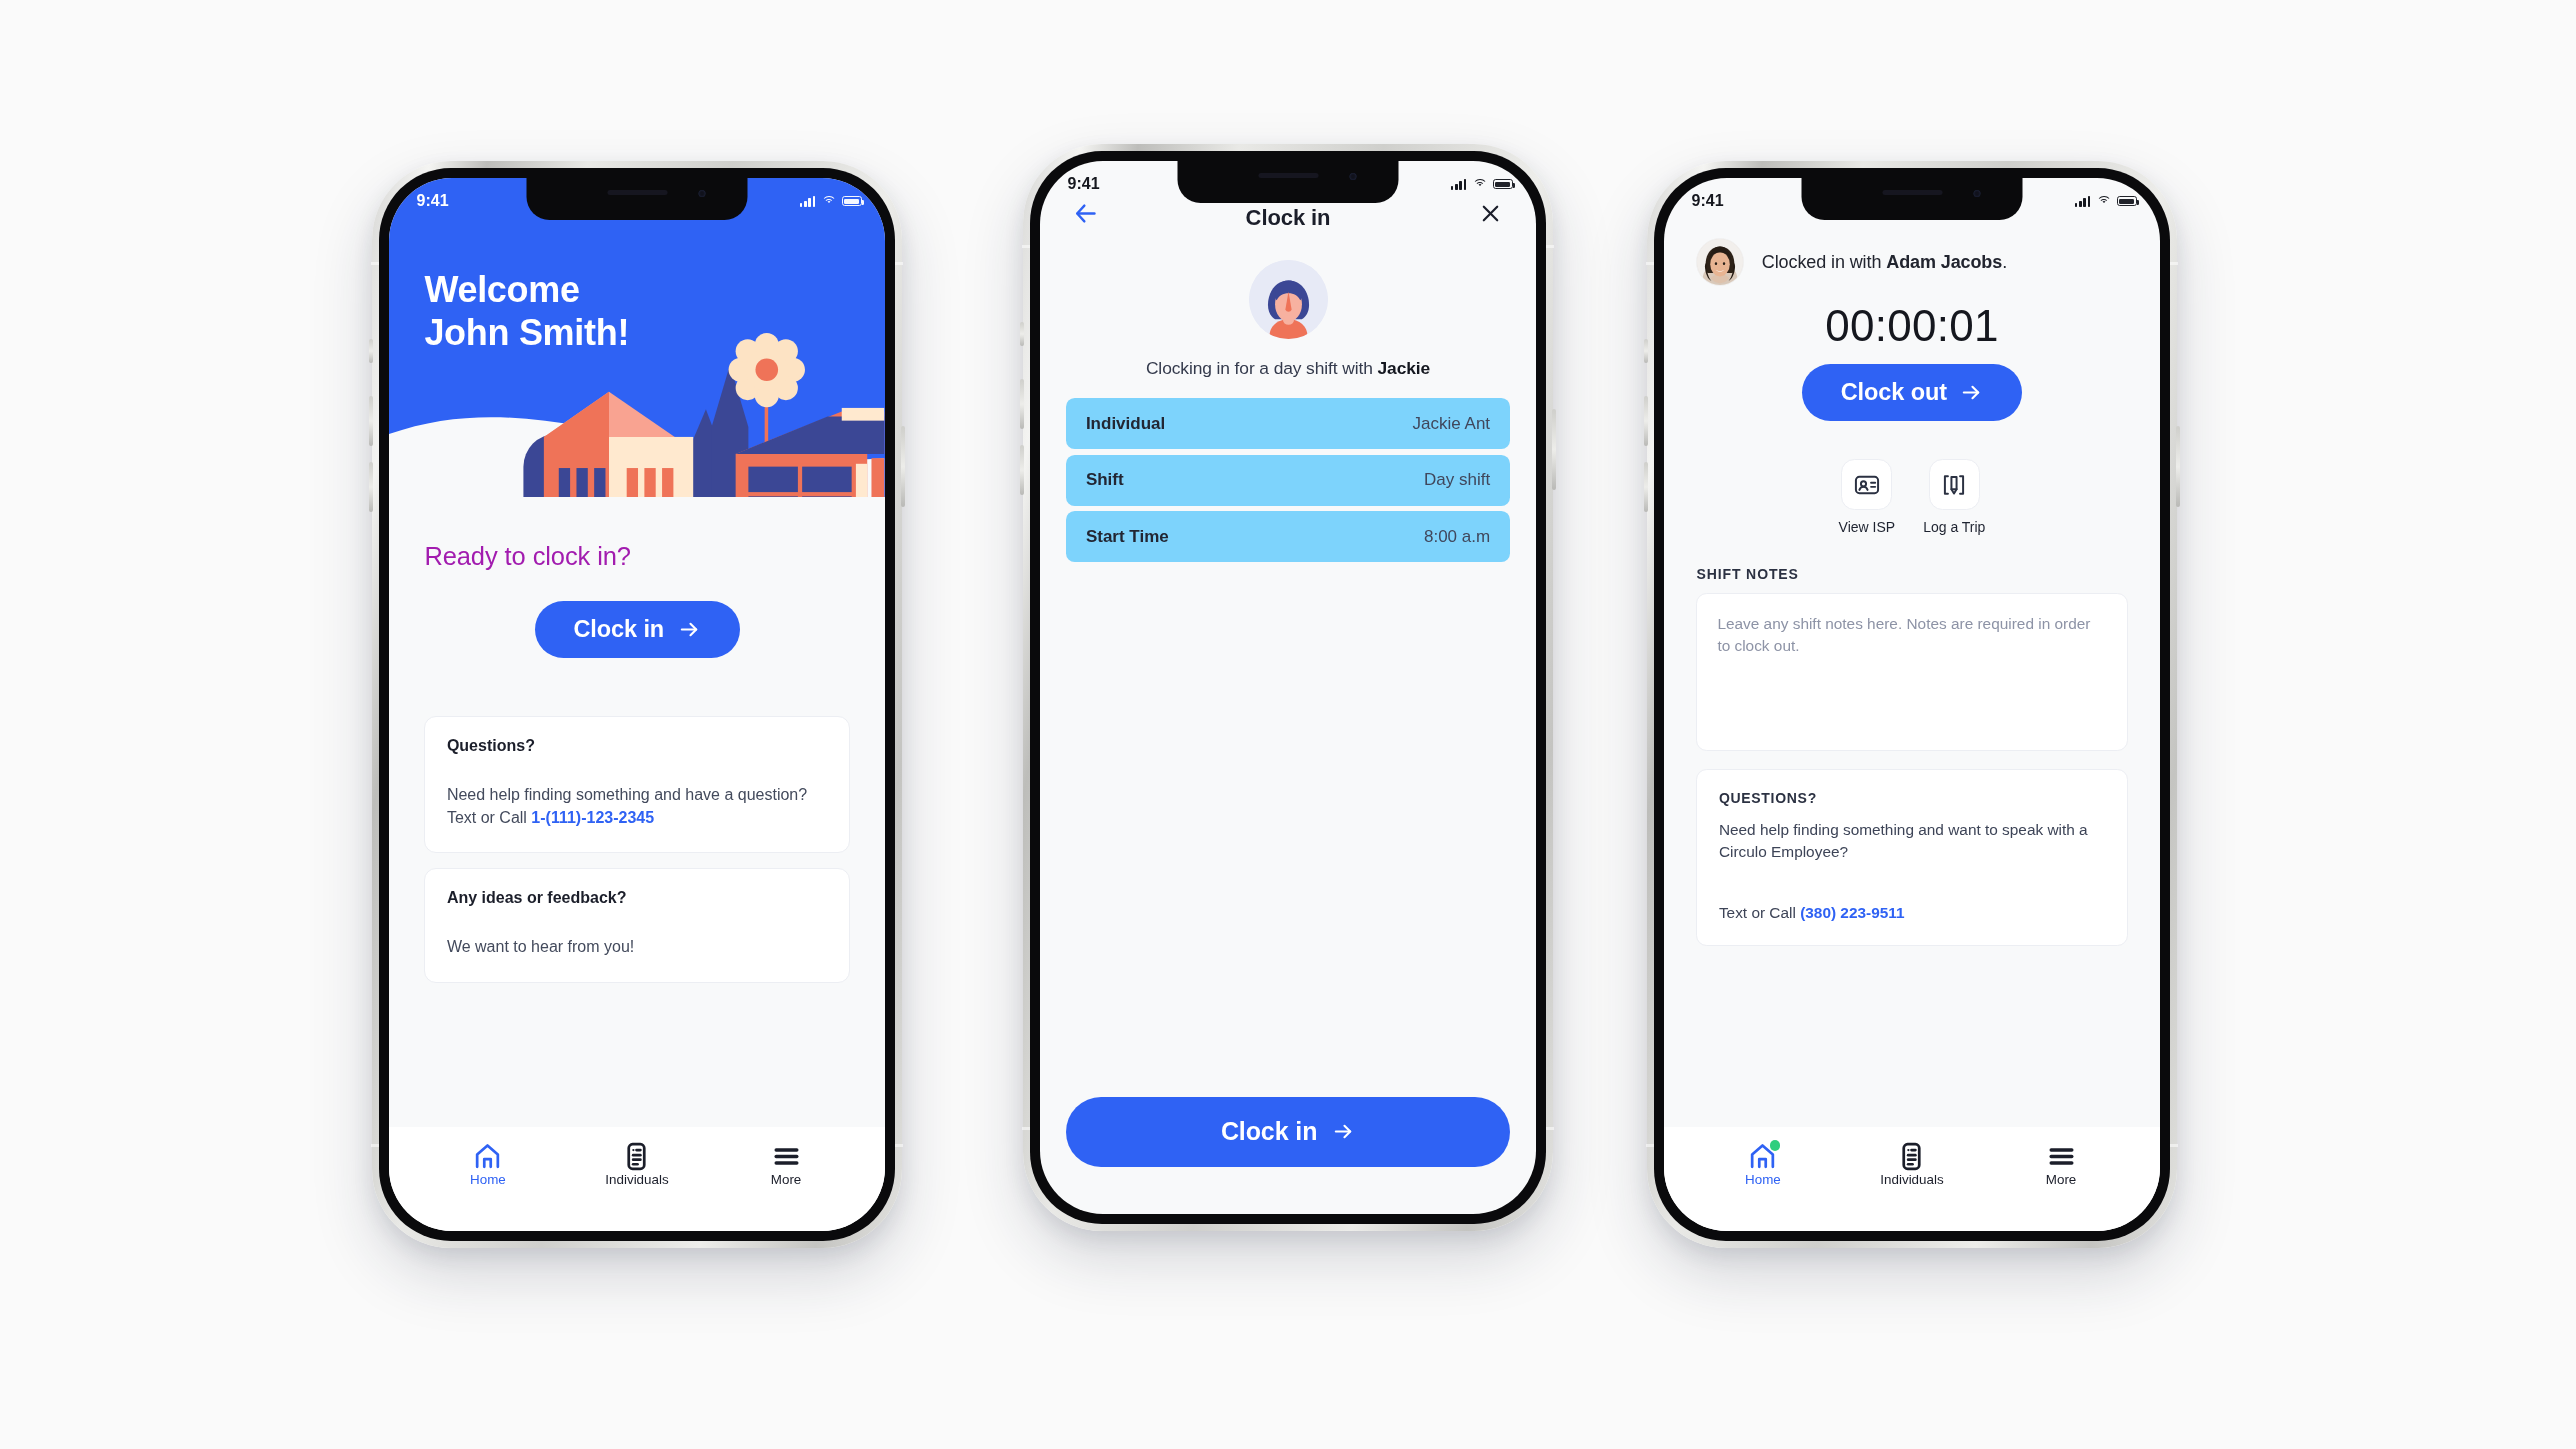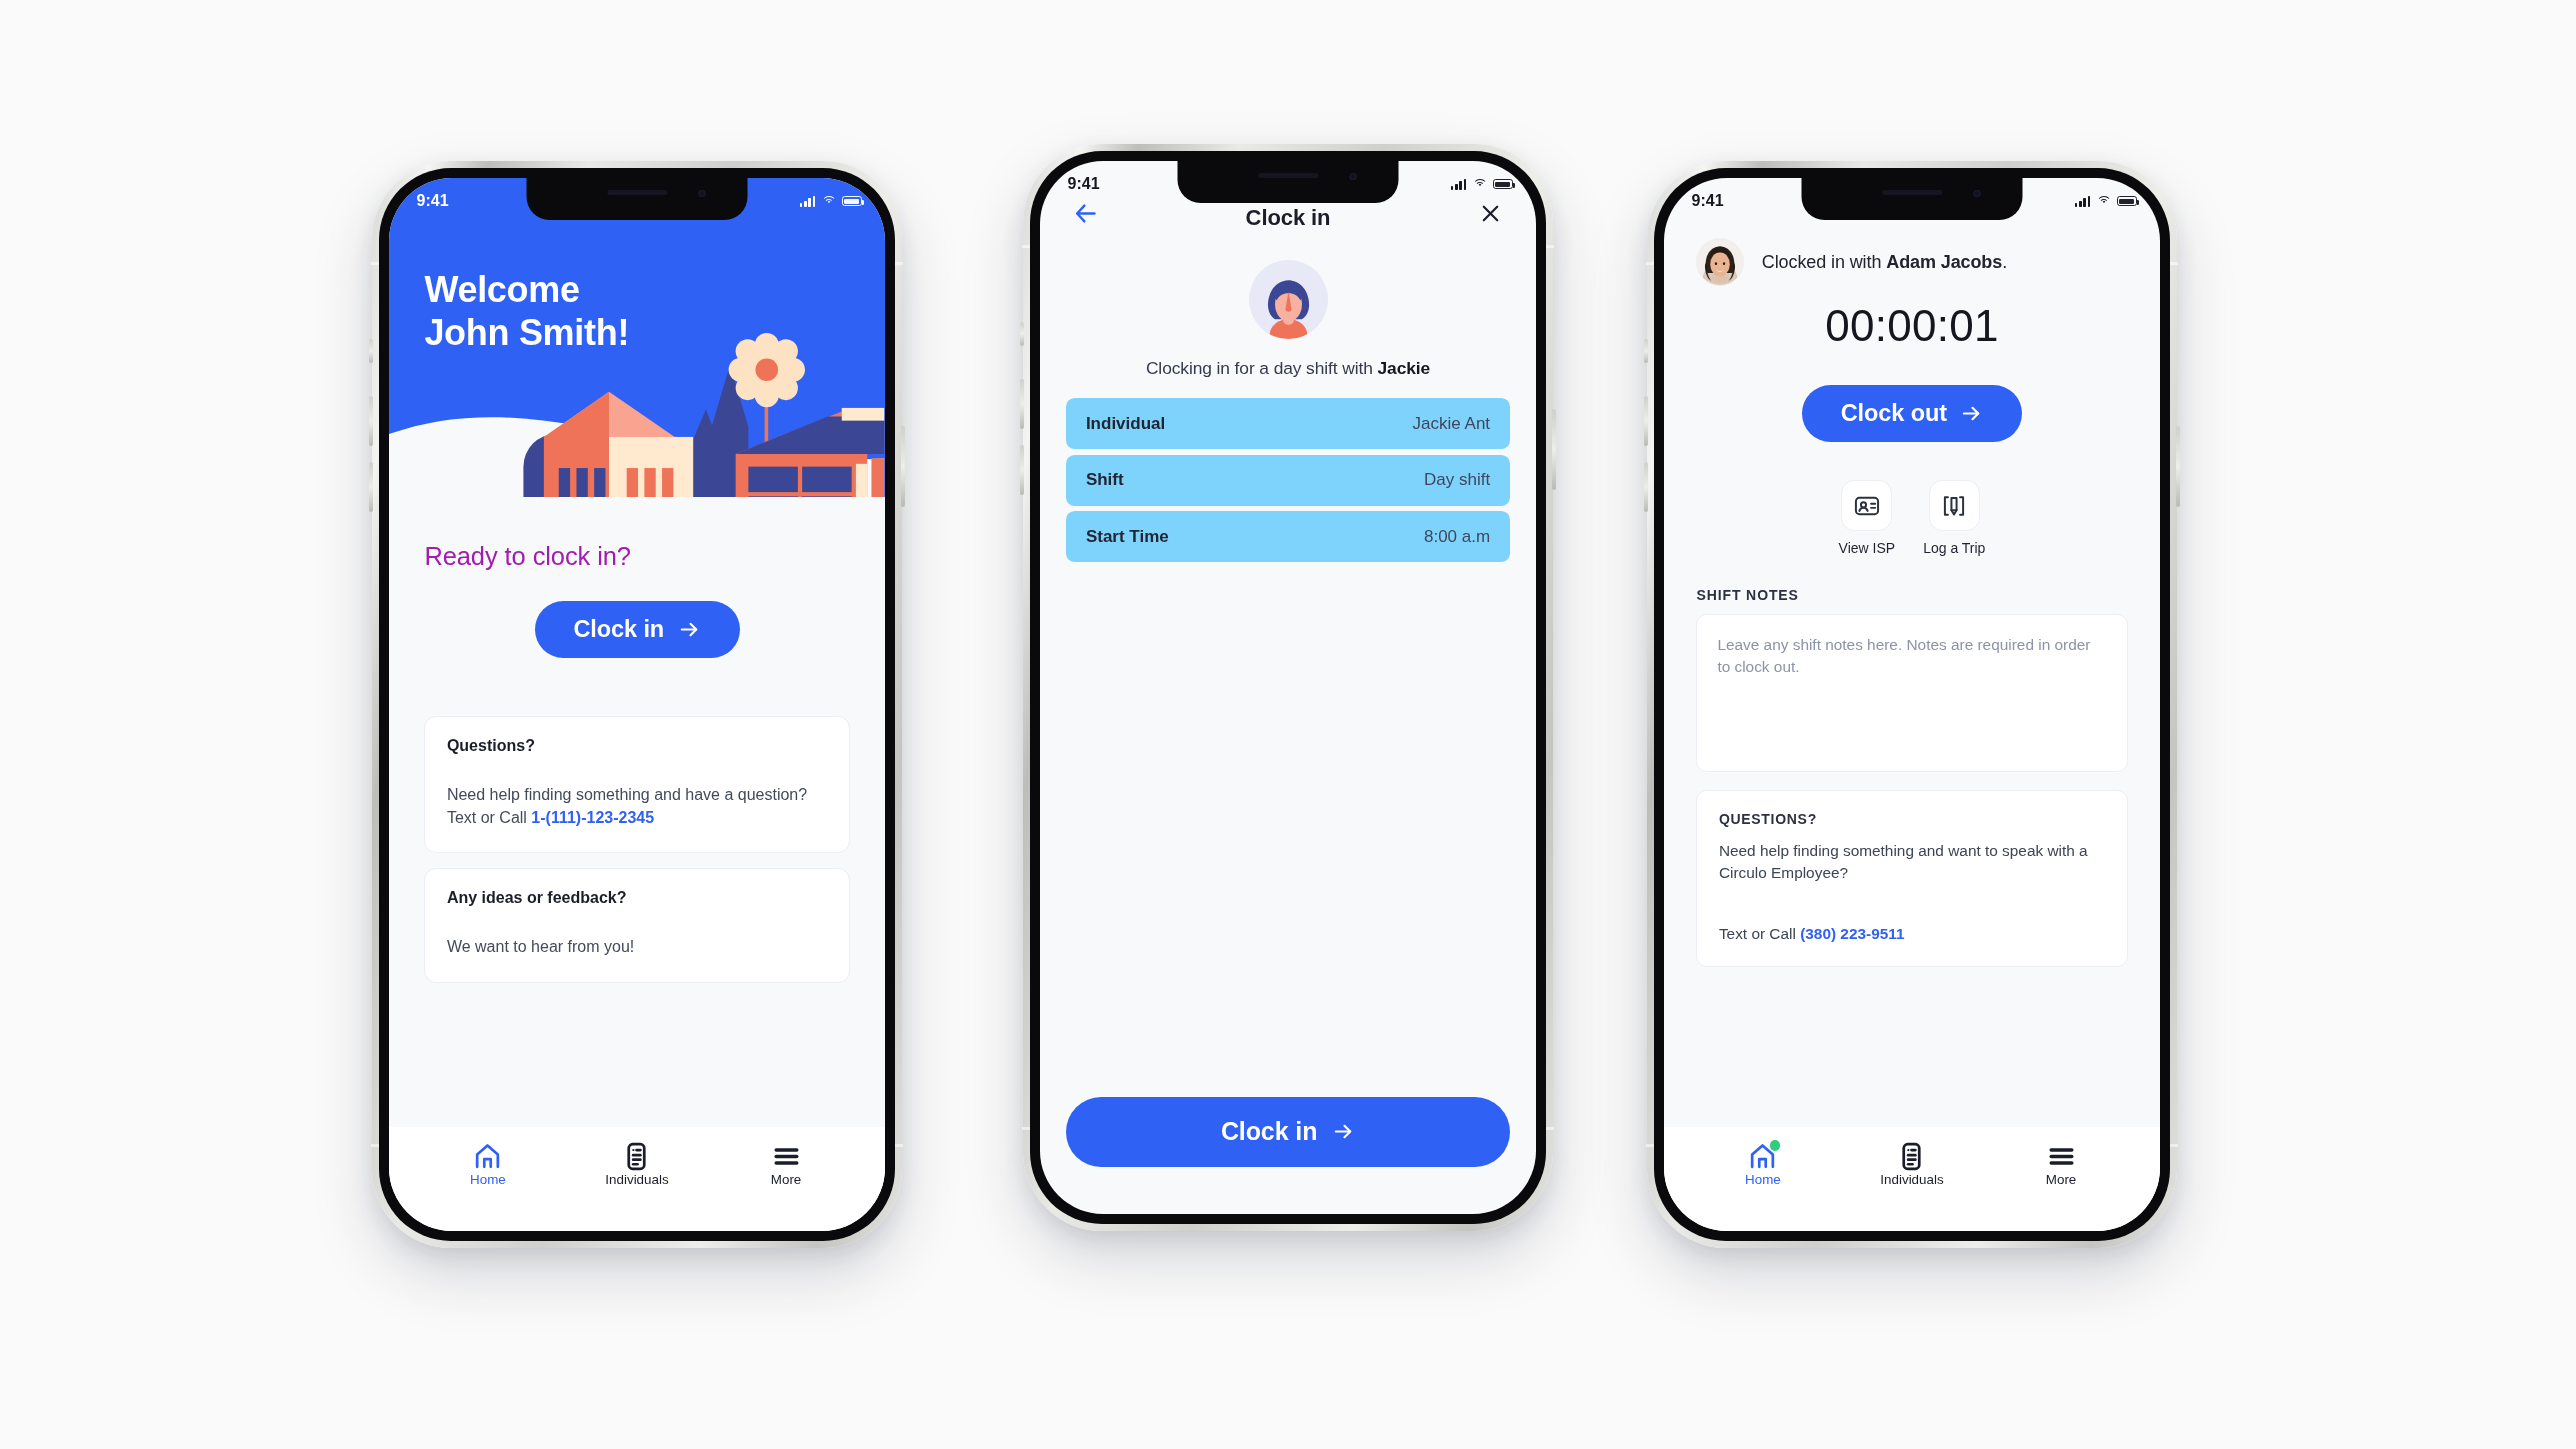--- a/index.html
+++ b/index.html
@@ -175,21 +175,21 @@
   .p3 .screen { background:#f8f9fa; display:flex; flex-direction:column; }
   .p3-top { padding:60px 32px 0; }
   .clocked-row { display:flex; align-items:center; gap:17.4px; }
   .avatar-sm {
     width:48px; height:48px; border-radius:50%; flex:none; overflow:hidden;
     background:#e9e4df; border:1.3px solid #f1f1f1; position:relative;
   }
   .clocked-txt { font-size:18px; color:#22252f; letter-spacing:-0.1px; }
   .clocked-txt b { font-weight:700; }
   .timer { text-align:center; font-size:44px; font-weight:400; color:#15171e; letter-spacing:0.3px; margin-top:14.8px; }
-  .p3 .pill-btn { margin-top:34px;align-items:center; }
+  .p3 .pill-btn { margin-top:13px;align-items:center; }
   .quick-row { display:flex; justify-content:center; gap:28px; margin-top:38px; }
   .quick { display:flex; flex-direction:column; align-items:center; gap:8.7px; cursor:pointer; }
   .quick-box {
     width:51px; height:51px; border-radius:13.4px; background:#fff;
     border:0.7px solid #eceef3; display:flex; align-items:center; justify-content:center;
   }
   .quick-label { font-size:14px; color:#1e2330; }
   .sec-head { margin:31px 0 10.7px; font-size:14px; font-weight:700; letter-spacing:0.9px; color:#2b3142; }
   .notes-box {
     background:#fff; border:0.7px solid #eceef3; border-radius:10.7px;

